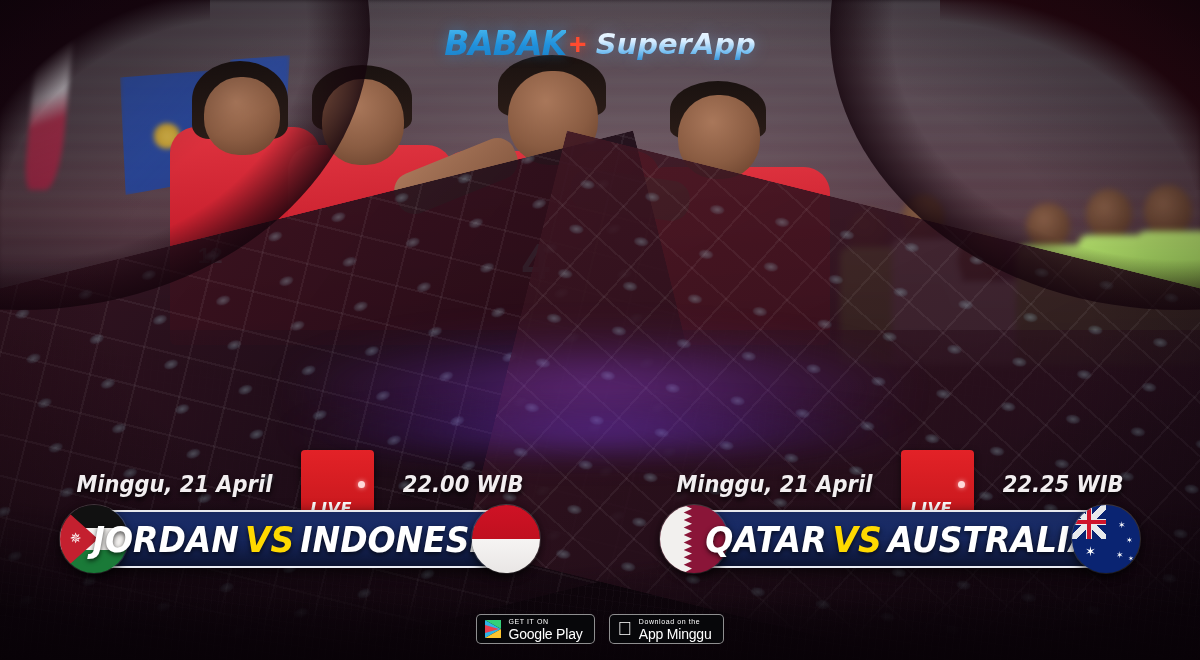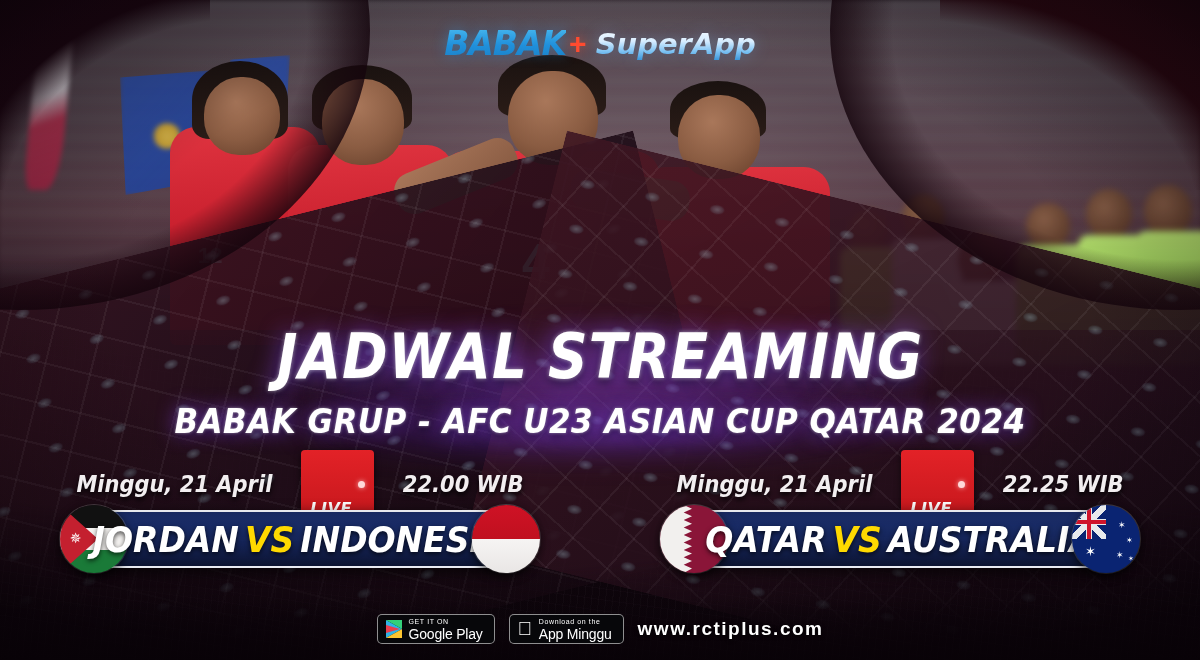--- a/index.html
+++ b/index.html
@@ -565,24 +565,20 @@
   <div class="glow-sub"></div>
 
   <div class="vignette"></div>
 
   <div class="logo">
     <span class="logo-rcti">BABAK</span>
     <span class="logo-plus">+</span>
     <span class="logo-super">SuperApp</span>
   </div>
 
-  <div class="titles">
-    <div class="title-main">JADWAL STREAMING</div>
-    <div class="title-sub">BABAK GRUP - AFC U23 ASIAN CUP QATAR 2024</div>
-  </div>
 
   <div class="matches">
 
     <div class="match">
       <div class="match-meta">
         <span class="meta-date">Minggu, 21 April</span>
         <span class="live-badge">
           <span class="live-text">LIVE</span>
           <span class="live-dot"></span>
         </span>
@@ -638,16 +634,15 @@
         <span class="store-big">Google Play</span>
       </span>
     </div>
     <div class="store-badge">
       <span class="apple-glyph"></span>
       <span class="store-lines">
         <span class="store-small">Download on the</span>
         <span class="store-big">App Minggu</span>
       </span>
     </div>
-    <div class="site-url">www.rctiplus.com</div>
   </div>
 
 </div>
 
 </body></html>

